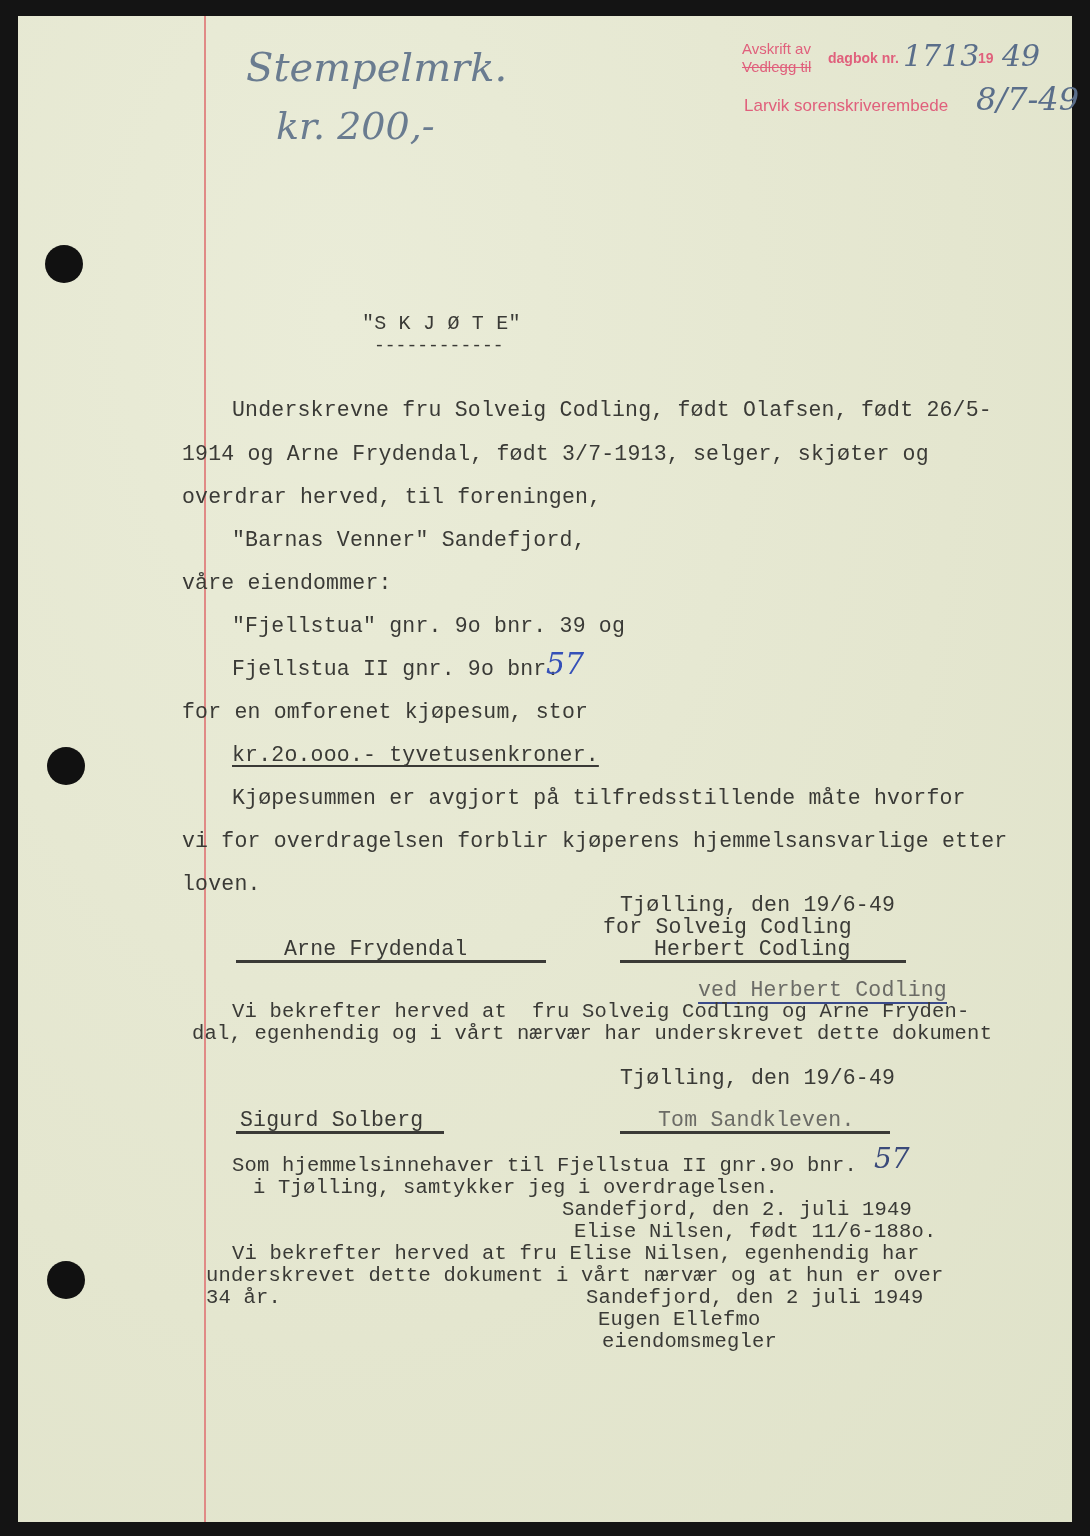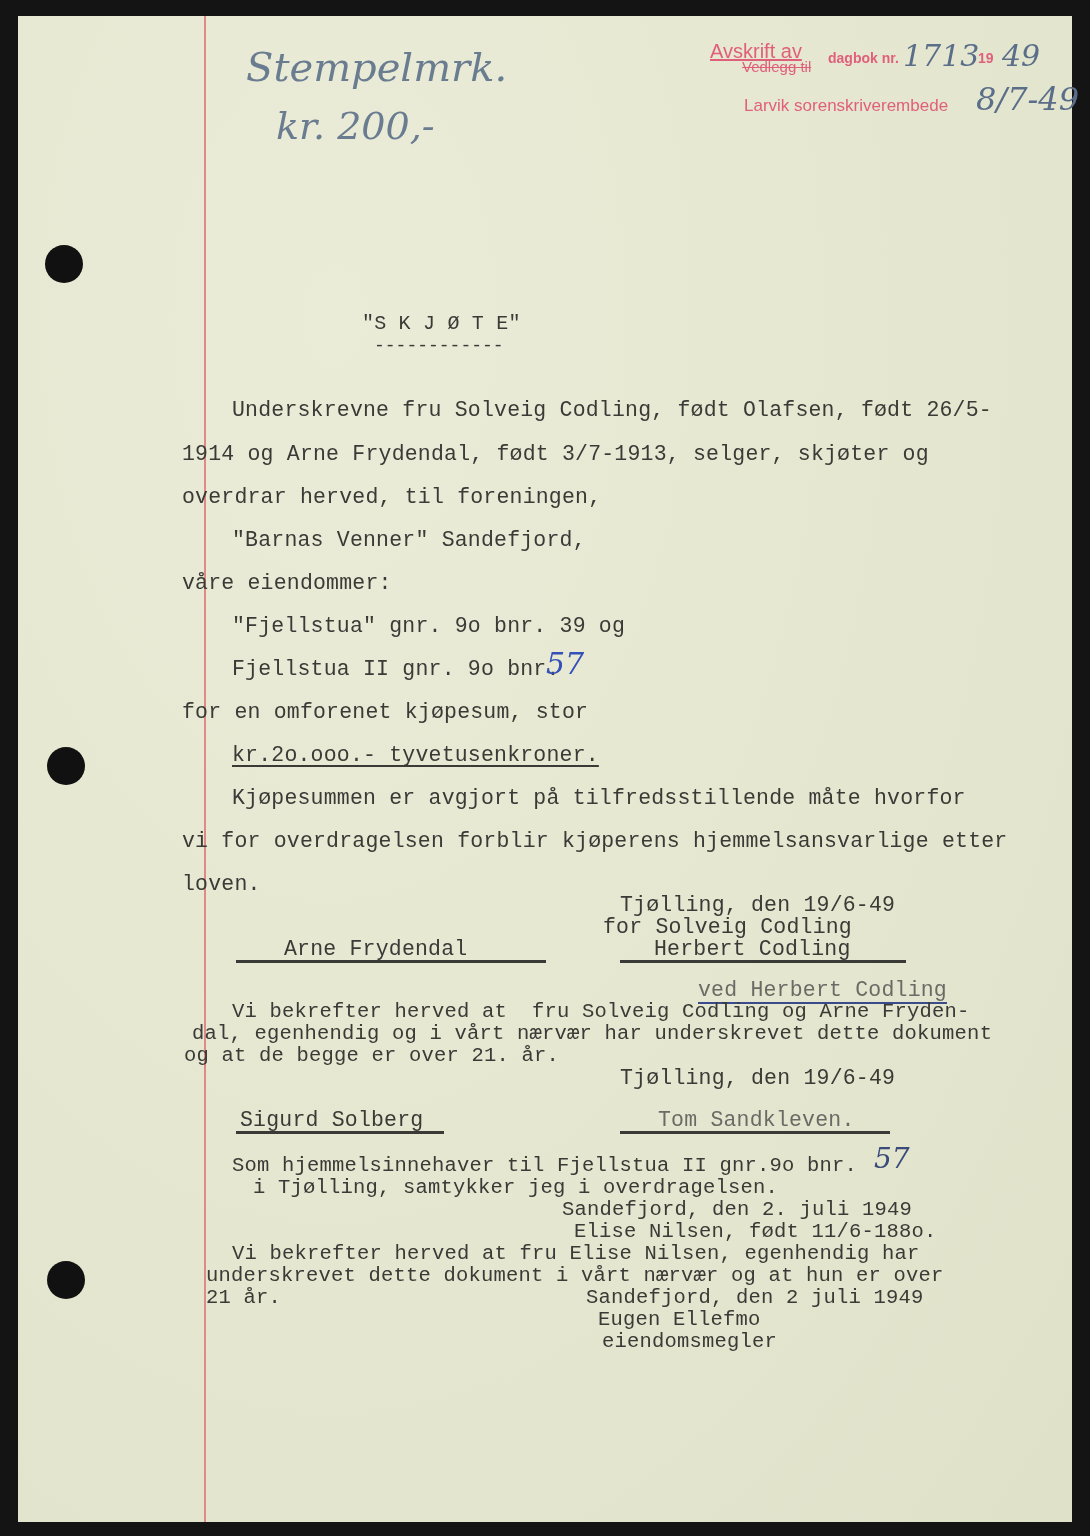--- a/index.html
+++ b/index.html
@@ -25,21 +25,21 @@
 
 <div class="page">
   <div class="margin-line"></div>
   <div class="hole" style="left:27px;top:229px;"></div>
   <div class="hole" style="left:29px;top:731px;"></div>
   <div class="hole" style="left:29px;top:1245px;"></div>
 
   <div class="hand" style="left:228px;top:28px;font-size:40px;">Stempelmrk.</div>
   <div class="hand" style="left:258px;top:88px;font-size:38px;">kr. 200,-</div>
 
-  <div class="stamp" style="left:692px;top:24px;font-size:20px;text-decoration:underline;">Avskrift av</div>
+  <div class="stamp" style="left:724px;top:24px;font-size:15px;">Avskrift av</div>
   <div class="stamp" style="left:724px;top:42px;font-size:15px;text-decoration:line-through;">Vedlegg til</div>
   <div class="stamp" style="left:810px;top:34px;font-size:14px;font-weight:bold;">dagbok nr.</div>
   <div class="hand" style="left:885px;top:22px;font-size:30px;color:#5a6e8a;">1713</div>
   <div class="stamp" style="left:960px;top:34px;font-size:14px;font-weight:bold;">19</div>
   <div class="hand" style="left:984px;top:22px;font-size:30px;color:#5a6e8a;">49</div>
   <div class="stamp" style="left:726px;top:80px;font-size:17px;">Larvik sorenskriverembede</div>
   <div class="hand" style="left:958px;top:64px;font-size:32px;color:#5a6e8a;">8/7-49</div>
 
   <div class="tw" style="left:344px;top:296px;font-size:20px;">"S K J Ø T E"</div>
   <div class="dashes" style="left:356px;top:320px;">------------</div>
@@ -61,32 +61,31 @@
   <div class="tw" style="left:602px;top:877px;">Tjølling, den 19/6-49</div>
   <div class="tw" style="left:585px;top:899px;">for Solveig Codling</div>
   <div class="tw" style="left:266px;top:921px;">Arne Frydendal</div>
   <div class="tw" style="left:636px;top:921px;">Herbert Codling</div>
   <div class="sigline" style="left:218px;top:944px;width:310px;"></div>
   <div class="sigline" style="left:602px;top:944px;width:286px;"></div>
 
   <div class="tw light" style="left:680px;top:962px;border-bottom:2px solid #3a4a8a;">ved Herbert Codling</div>
   <div class="tw dense" style="left:214px;top:984px;">Vi bekrefter herved at  fru Solveig Codling og Arne Fryden-</div>
   <div class="tw dense" style="left:166px;top:1006px;margin-left:8px;">dal, egenhendig og i vårt nærvær har underskrevet dette dokument</div>
-  <div class="tw dense" style="left:166px;top:1028px;">og at de begge er over 21. år.</div>
   <div class="tw" style="left:602px;top:1050px;">Tjølling, den 19/6-49</div>
   <div class="tw" style="left:222px;top:1092px;">Sigurd Solberg</div>
   <div class="tw light" style="left:640px;top:1092px;">Tom Sandkleven.</div>
   <div class="sigline" style="left:218px;top:1115px;width:208px;"></div>
   <div class="sigline" style="left:602px;top:1115px;width:270px;"></div>
 
   <div class="tw dense" style="left:214px;top:1138px;">Som hjemmelsinnehaver til Fjellstua II gnr.9o bnr.</div>
   <span class="ink" style="position:absolute;left:856px;top:1126px;font-size:28px;color:#3a4a7a;">57</span>
   <div class="tw dense" style="left:188px;top:1160px;margin-left:47px;">i Tjølling, samtykker jeg i overdragelsen.</div>
   <div class="tw dense" style="left:544px;top:1182px;">Sandefjord, den 2. juli 1949</div>
   <div class="tw dense" style="left:556px;top:1204px;">Elise Nilsen, født 11/6-188o.</div>
 
   <div class="tw dense" style="left:214px;top:1226px;">Vi bekrefter herved at fru Elise Nilsen, egenhendig har</div>
   <div class="tw dense" style="left:188px;top:1248px;">underskrevet dette dokument i vårt nærvær og at hun er over</div>
-  <div class="tw dense" style="left:188px;top:1270px;">21 år.</div>
+  <div class="tw dense" style="left:188px;top:1270px;">34 år.</div>
   <div class="tw dense" style="left:568px;top:1270px;">Sandefjord, den 2 juli 1949</div>
   <div class="tw dense" style="left:580px;top:1292px;">Eugen Ellefmo</div>
   <div class="tw dense" style="left:584px;top:1314px;">eiendomsmegler</div>
 </div>
 
 </body></html>

